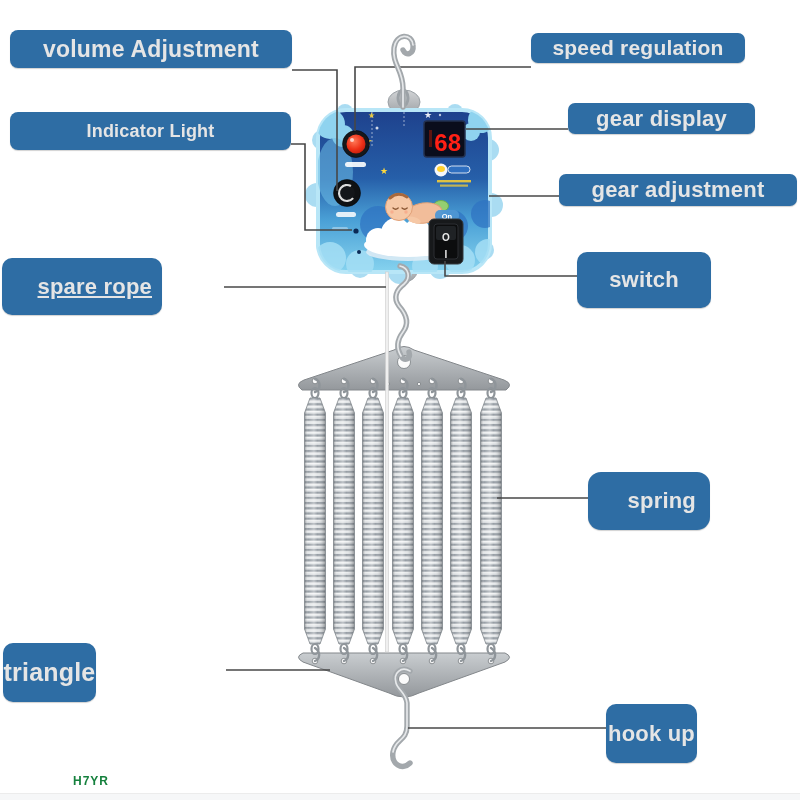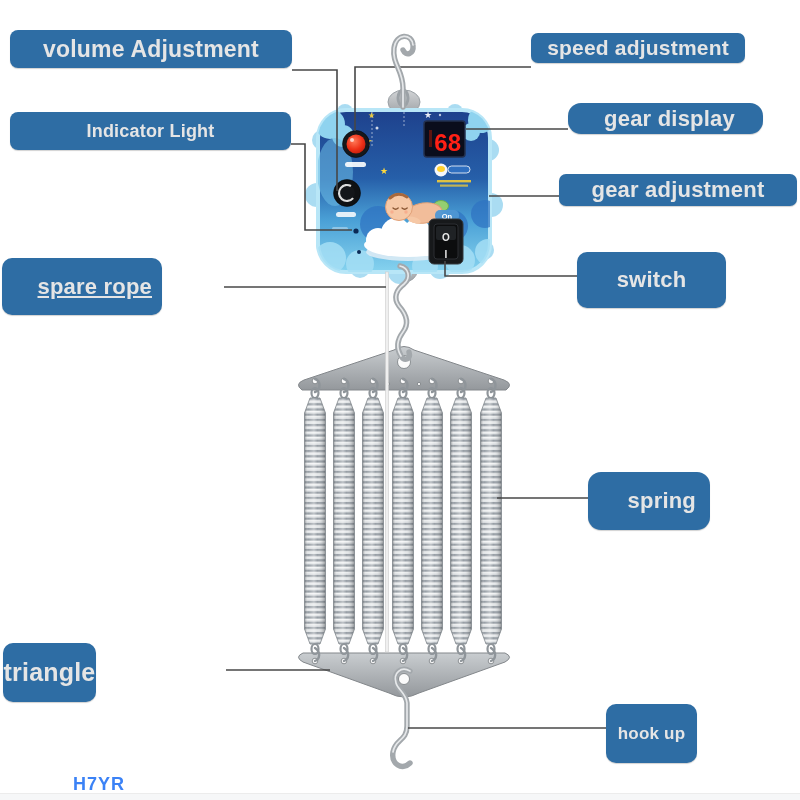--- a/index.html
+++ b/index.html
@@ -12,29 +12,29 @@
     position:absolute;background:#2e6da4;color:#e5e5e5;font-weight:bold;
     display:flex;align-items:center;justify-content:center;
     border-radius:8px;letter-spacing:.2px;
     box-shadow:0 1px 1px rgba(0,0,0,.18);
   }
   .lbl-volume   {left:10px;  top:30px;  width:282px; height:38px; font-size:23px;}
   .lbl-indicator{left:10px;  top:112px; width:281px; height:38px; font-size:18px;}
   .lbl-spare    {left:2px;   top:258px; width:160px; height:57px; font-size:22px;
                  border-radius:10px; justify-content:flex-end; padding-right:10px; box-sizing:border-box;text-decoration:underline;}
   .lbl-speed    {left:531px; top:33px;  width:214px; height:30px; font-size:21px; border-radius:7px;}
-  .lbl-geardisp {left:568px; top:103px; width:187px; height:31px; font-size:22px; border-radius:13px;padding-left:8px;}
+  .lbl-geardisp {left:568px; top:103px; width:187px; height:31px; font-size:22px; border-radius:7px;}
   .lbl-gearadj  {left:559px; top:174px; width:238px; height:32px; font-size:22px; border-radius:7px;}
-  .lbl-switch   {left:577px; top:252px; width:149px; height:56px; font-size:22px; border-radius:10px;}
+  .lbl-switch   {left:577px; top:252px; width:134px; height:56px; font-size:22px; border-radius:10px;}
   .lbl-spring   {left:588px; top:472px; width:122px; height:58px; font-size:22px; border-radius:13px;
                  justify-content:flex-end; padding-right:14px; box-sizing:border-box;}
   .lbl-triangle {left:3px;   top:643px; width:93px;  height:59px; font-size:25px; border-radius:10px;}
-  .lbl-hookup   {left:606px; top:704px; width:91px;  height:59px; font-size:17px; border-radius:10px;}
+  .lbl-hookup   {left:606px; top:704px; width:91px;  height:59px; font-size:22px; border-radius:10px;}
   .watermark{
-    position:absolute;left:73px;top:774px;color:#3b82f6;font-size:18px;
+    position:absolute;left:73px;top:774px;color:#15803d;font-size:12px;
     letter-spacing:1px;font-weight:bold;
   }
   .bottom-strip{
     position:absolute;left:0;bottom:0;width:800px;height:6px;
     background:#f6f7f8;border-top:1px solid #ececec;
   }
   
   .leader{stroke:#474747;stroke-width:1.6;fill:none;}
   .wire{fill:none;stroke:#8f959a;stroke-width:2.4;stroke-linecap:round;}
   .wireloop{fill:none;stroke:#8f959a;stroke-width:2.2;}
@@ -281,21 +281,21 @@
     <g>
       <ellipse cx="403" cy="98" rx="5" ry="8" fill="none" stroke="#9ba1a6" stroke-width="3"></ellipse>
       <path class="hook-dark" d="M 403,107 L 403,88 C 403,70 392,64 394,48 C 396,33 412,33 413,45 C 414,54 406,57 403,50"></path>
       <path class="hook-lite" d="M 403,107 L 403,88 C 403,70 392,64 394,48 C 396,33 412,33 413,45"></path>
     </g>
   </svg>
 
   <div class="lbl lbl-volume">volume Adjustment</div>
   <div class="lbl lbl-indicator">Indicator Light</div>
   <div class="lbl lbl-spare">spare rope</div>
-  <div class="lbl lbl-speed">speed adjustment</div>
+  <div class="lbl lbl-speed">speed regulation</div>
   <div class="lbl lbl-geardisp">gear display</div>
   <div class="lbl lbl-gearadj">gear adjustment</div>
   <div class="lbl lbl-switch">switch</div>
   <div class="lbl lbl-spring">spring</div>
   <div class="lbl lbl-triangle">triangle</div>
   <div class="lbl lbl-hookup">hook up</div>
 
   <div class="watermark">H7YR</div>
   <div class="bottom-strip"></div>
 </div>

